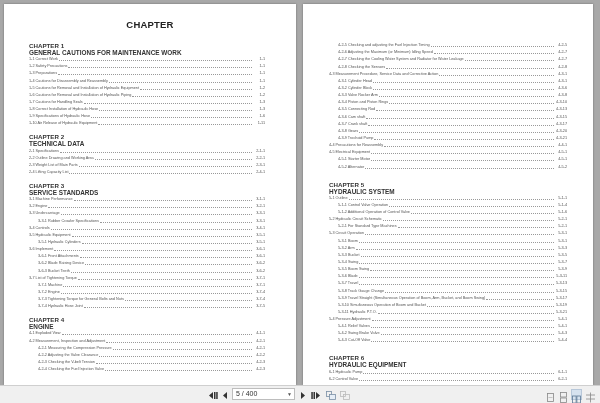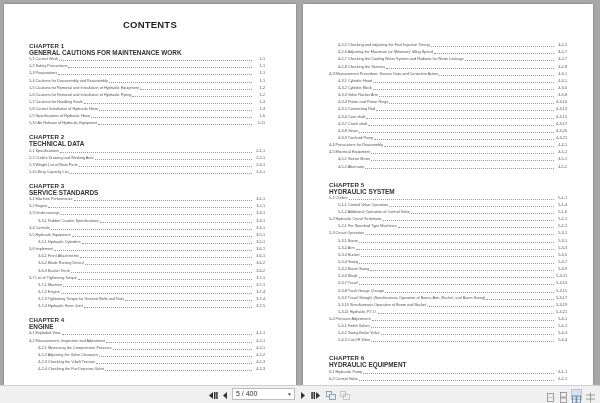--- a/index.html
+++ b/index.html
@@ -26,21 +26,21 @@
   .page-input { position:absolute; left:232px; top:2px; width:63px; height:12px; background:#fff; border:1px solid #bdbdbd; box-sizing:border-box; font-size:7px; color:#333; line-height:10px; padding-left:3px; }
   .page-input .caret { position:absolute; right:2px; top:0; font-size:5px; color:#555; }
   .view-btn { position:absolute; top:3px; width:11px; height:11px; box-sizing:border-box; }
   .view-btn.active { background:#d6e2ef; border:1px solid #b7c7d9; }
 </style>
 </head>
 <body>
 
 <div class="viewport">
   <div class="page left">
-    <div class="doc-title">CONTENTS</div>
+    <div class="doc-title">CHAPTER</div>
     <div class="toc" id="toc-left">
         <div class="ch">
           <div class="ch-num">CHAPTER 1</div>
           <div class="ch-title">GENERAL CAUTIONS FOR MAINTENANCE WORK</div>
           <div class="row">
             <span class="lbl">1-1 Correct Work</span>
             <span class="dots"></span>
             <span class="pg">1-1</span>
           </div>
           <div class="row">

